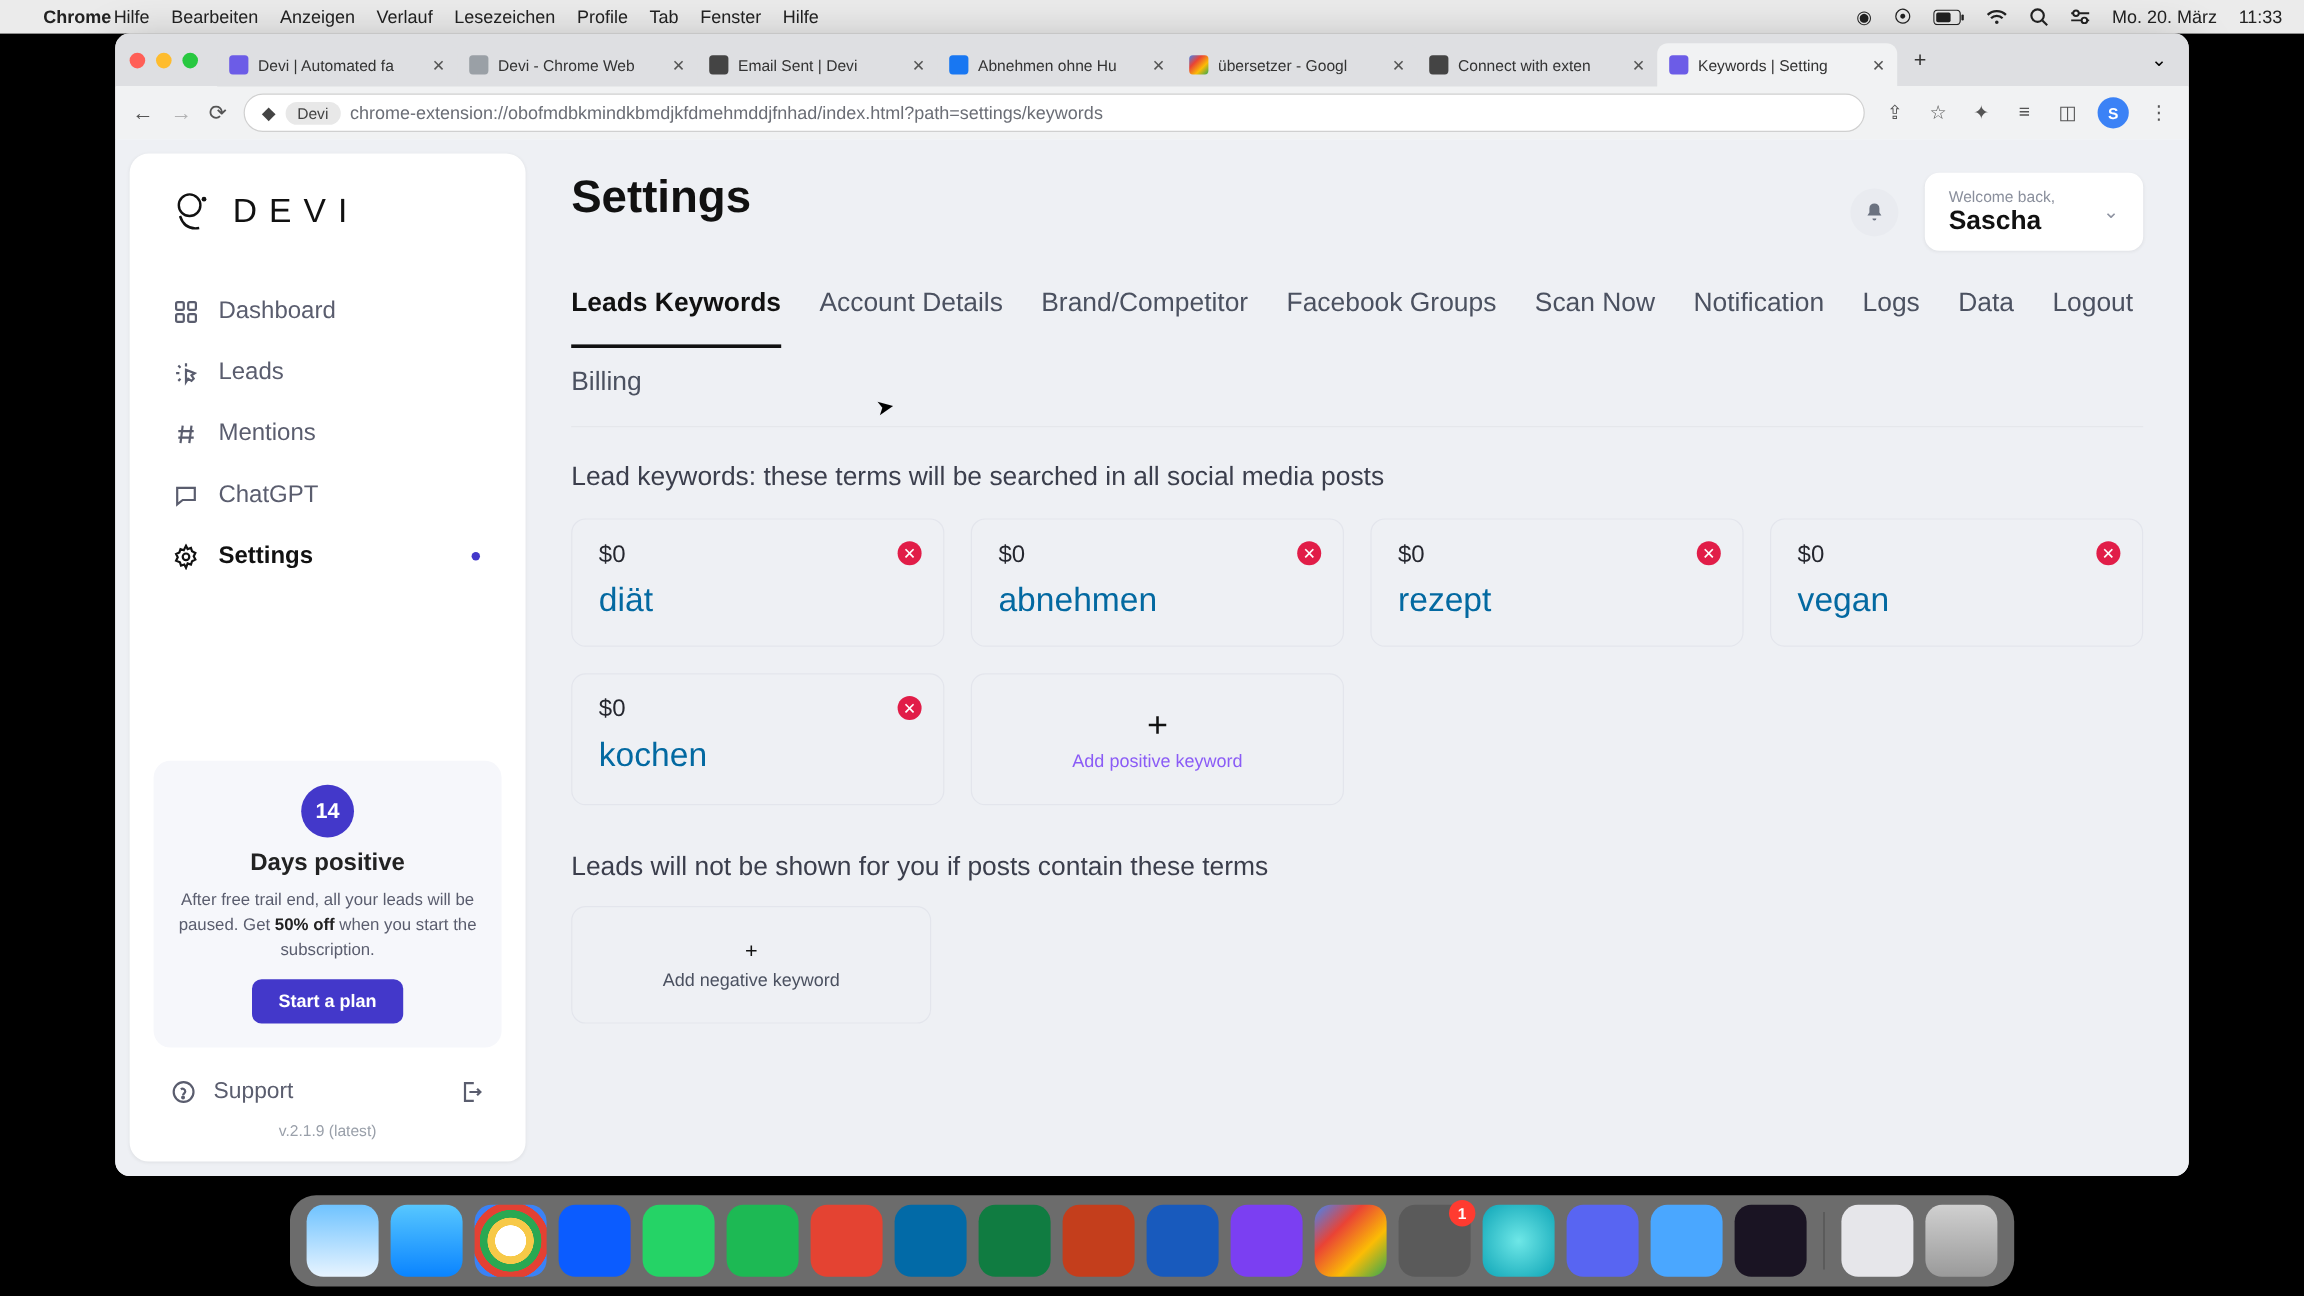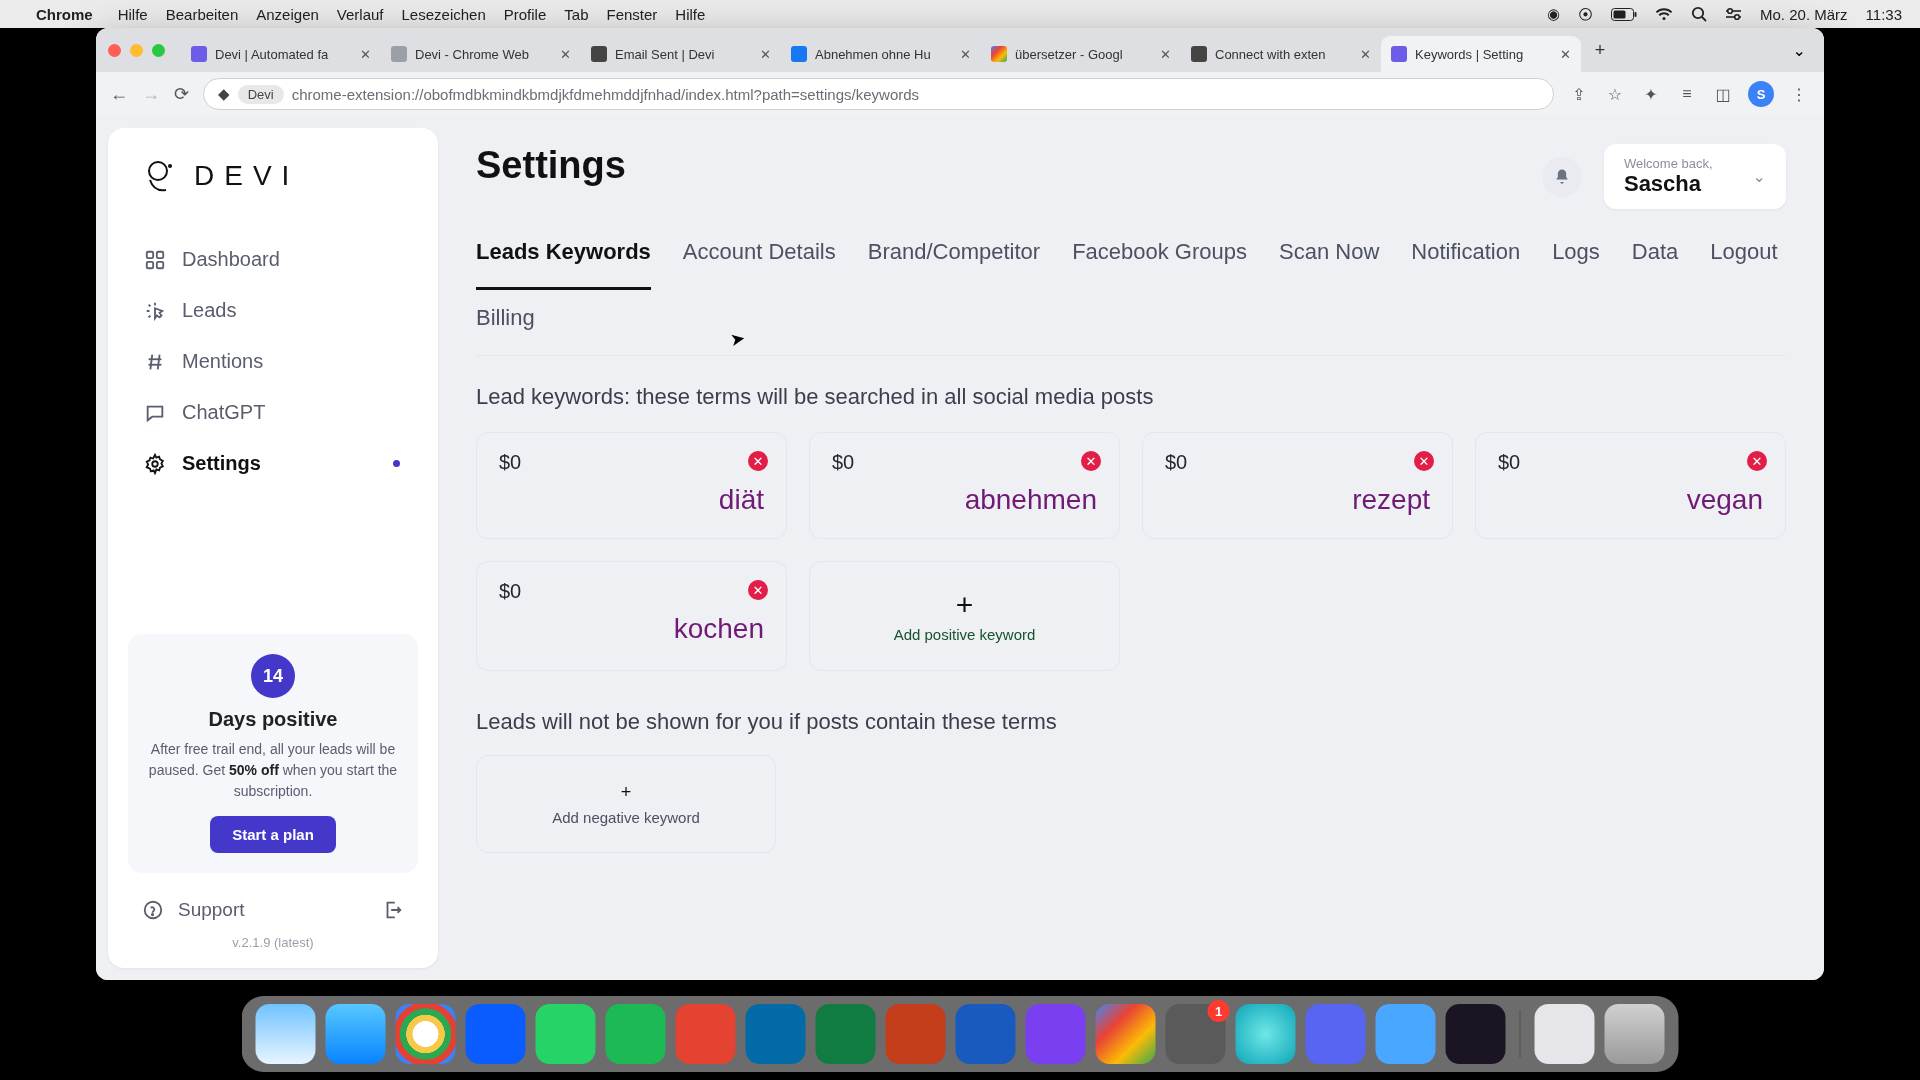--- a/index.html
+++ b/index.html
@@ -1,21 +1,21 @@
 <!DOCTYPE html>
 <html><head>
 <meta charset="utf-8">
 <style>
 * { margin:0; padding:0; box-sizing:border-box; font-family:-apple-system,BlinkMacSystemFont,"Segoe UI",sans-serif; }
 body { width:1920px; height:1080px; background:#000; overflow:hidden; position:relative; }
 
 
 .menubar { height:28px; background:rgba(248,248,248,.95); display:flex; align-items:center; padding:0 18px; font-size:15px; color:#222; }
 .menubar .apple { font-size:18px; margin-right:18px; }
-.menubar .appname { font-weight:600; margin-right:25px; }
+.menubar .appname { font-weight:600; margin-right:2px; }
 .menubar .menu-item { margin-right:18px; }
 .menubar .right { margin-left:auto; display:flex; align-items:center; gap:18px; font-size:15px; }
 .menubar .right span svg { display:block; }
 
 
 .chrome { position:absolute; top:28px; left:96px; right:96px; bottom:100px; background:#fff; border-radius:12px; overflow:hidden; display:flex; flex-direction:column; box-shadow:0 10px 40px rgba(0,0,0,.3); }
 .tabstrip { height:44px; background:#dedfe2; display:flex; align-items:center; padding:0 12px; }
 .traffic { display:flex; gap:9px; margin-right:16px; }
 .traffic span { width:13px; height:13px; border-radius:50%; }
 .tl-close{background:#ff5f57;} .tl-min{background:#febc2e;} .tl-max{background:#28c840;}
@@ -71,25 +71,25 @@
 
 .tabs{ margin-top:30px; display:flex; flex-wrap:wrap; gap:30px 32px; font-size:22px; color:#4b5160; border-bottom:1px solid #e5e7eb; padding-bottom:14px; }
 .tabs .ptab{ padding-bottom:10px; cursor:pointer; white-space:nowrap;}
 .tabs .ptab.active{ color:#111; font-weight:700; border-bottom:3px solid #111; margin-bottom:-15px;}
 
 .section-label{ margin-top:28px; font-size:22px; color:#3b3e4c; }
 
 .kw-grid{ margin-top:22px; display:grid; grid-template-columns:repeat(4,1fr); gap:22px; }
 .kw-card{ border:1px solid #e3e5ec; border-radius:12px; padding:18px 22px 22px; position:relative; background:#fff0; }
 .kw-price{ font-size:20px; color:#25272f; font-weight:500;}
-.kw-word{ font-size:28px; color:#701a75; font-weight:500; margin-top:10px;text-align:right;}
+.kw-word{ font-size:28px; color:#0369a1; font-weight:500; margin-top:10px;}
 .kw-del{ position:absolute; top:18px; right:18px; width:20px; height:20px; border-radius:50%; background:#e11d48; color:#fff; display:flex; align-items:center; justify-content:center; font-size:13px; cursor:pointer;}
 .kw-add{ border:1px solid #e3e5ec; border-radius:12px; display:flex; flex-direction:column; align-items:center; justify-content:center; gap:6px; cursor:pointer; min-height:110px;}
 .kw-add .plus{ font-size:30px; color:#111; line-height:1;}
-.kw-add .lbl{ font-size:15px; color:#14532d; }
+.kw-add .lbl{ font-size:15px; color:#8b5cf6; }
 
 .neg-section{ margin-top:38px; }
 .neg-card{ margin-top:20px; width:300px; border:1px solid #e3e5ec; border-radius:12px; padding:26px 10px; display:flex; flex-direction:column; align-items:center; gap:6px; cursor:pointer;}
 .neg-card .plus{ font-size:18px; color:#111;}
 .neg-card .lbl{ font-size:15px; color:#4b5160;}
 
 
 .cursor{ position:absolute; top:212px; left:292px; font-size:18px; color:#000; transform:rotate(-10deg); pointer-events:none;}
 
 

